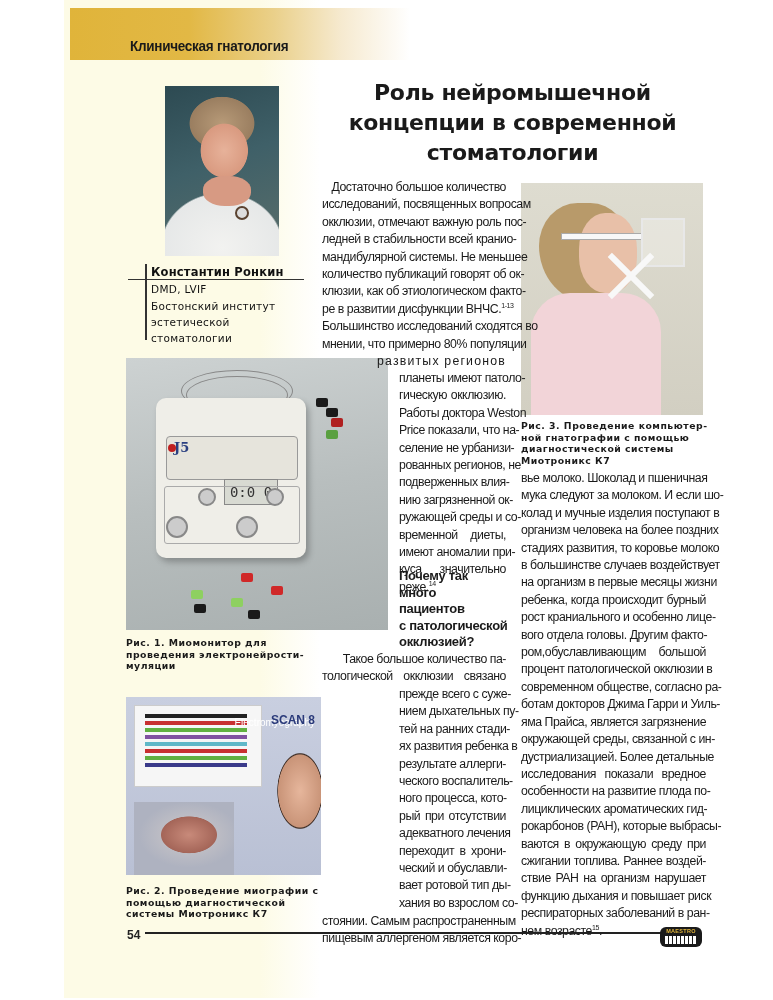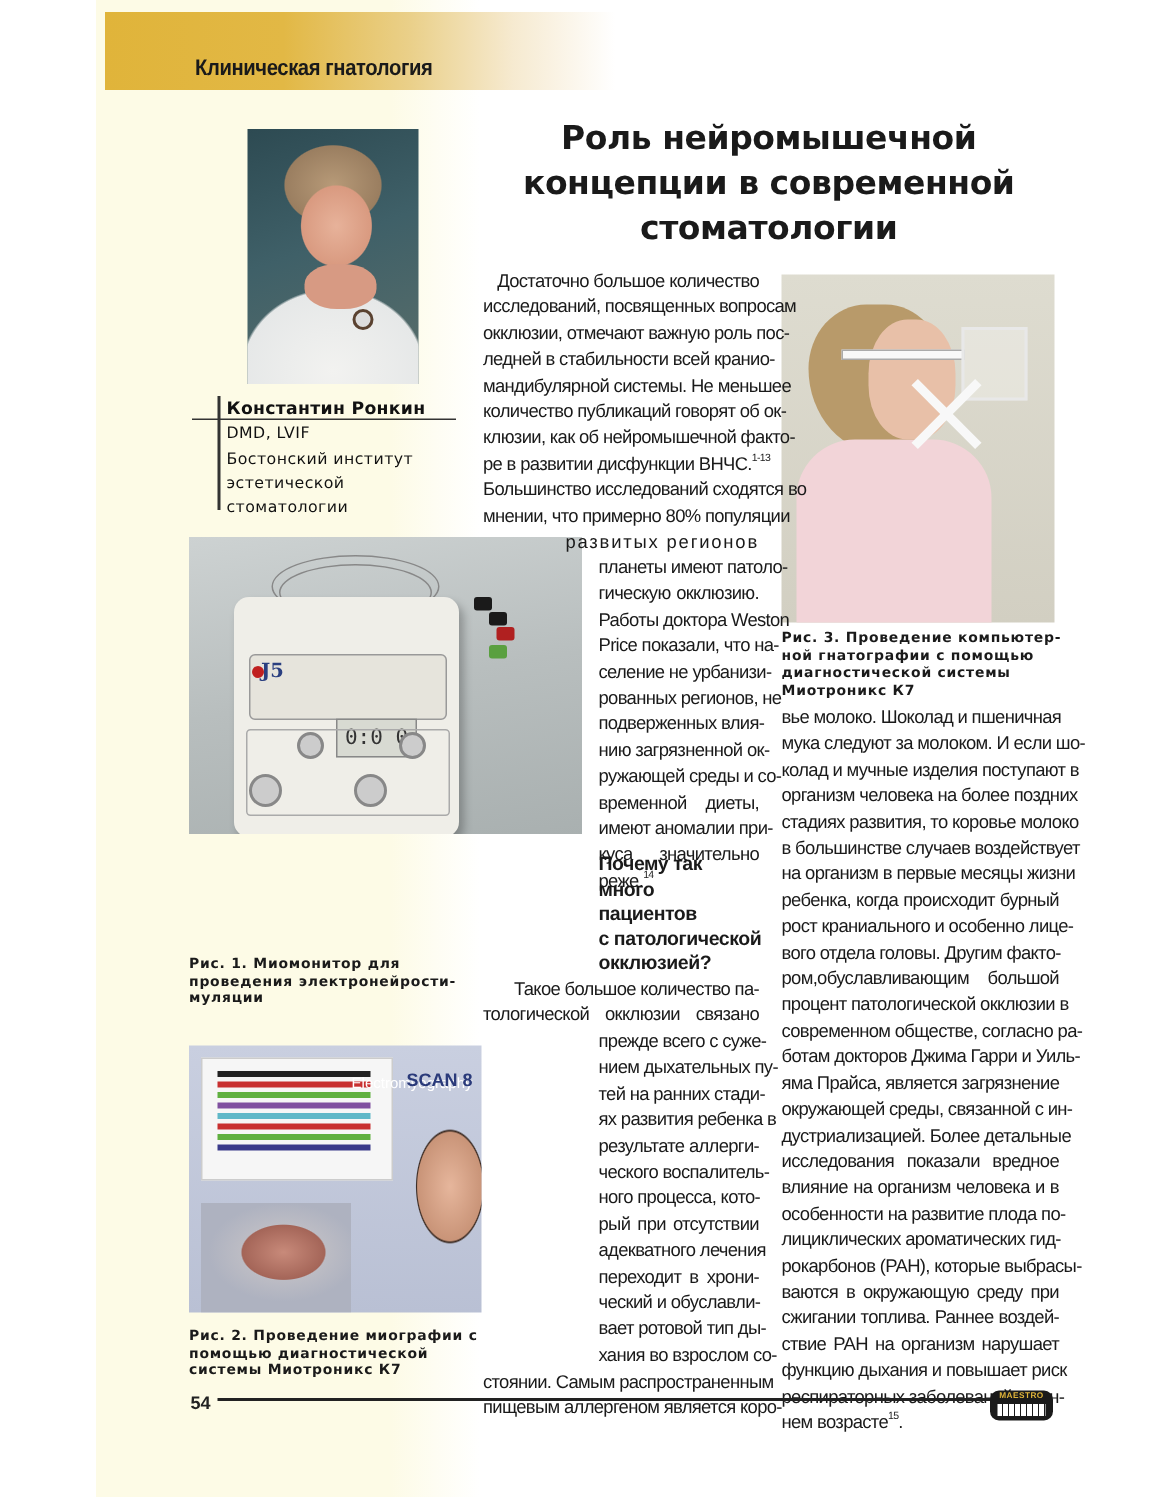--- a/index.html
+++ b/index.html
@@ -20,21 +20,21 @@
                 radial-gradient(ellipse 40% 22% at 50% 22%, #b79a78 0%, #9a7e60 70%, transparent 72%),
                 radial-gradient(ellipse 75% 45% at 50% 95%, #f2f2f0 0%, #e6e8e8 70%, transparent 72%),
                 linear-gradient(160deg, #2d4a52 0%, #3f6068 45%, #5a6e6a 100%); }
   .author-photo .hands { position: absolute; left: 38px; top: 90px; width: 48px; height: 30px; border-radius: 45%; background: #d79a83; }
   .author-photo .watch { position: absolute; left: 70px; top: 120px; width: 10px; height: 10px; border-radius: 50%; background: #ddd; border: 2px solid #5a4230; }
   .author-vline { position: absolute; left: 145px; top: 264px; width: 2px; height: 76px; background: #333; }
   .author-hline { position: absolute; left: 128px; top: 279px; width: 176px; height: 1px; background: #333; }
   .author-name { position: absolute; left: 151px; top: 265px; font-family: "DejaVu Sans", sans-serif; font-weight: bold; font-size: 11.5px; color: #111; letter-spacing: 0.2px; }
   .author-line { position: absolute; left: 151px; font-family: "DejaVu Sans", sans-serif; font-size: 10.5px; color: #111; letter-spacing: 0.3px; }
 
-  .fig1 { left: 126px; top: 358px; width: 262px; height: 198px; background: linear-gradient(170deg, #cdd2d2 0%, #b8bebe 50%, #a9b0b0 100%); }
+  .fig1 { left: 126px; top: 358px; width: 262px; height: 272px; background: linear-gradient(170deg, #cdd2d2 0%, #b8bebe 50%, #a9b0b0 100%); }
   .fig1 .device { position: absolute; left: 30px; top: 40px; width: 150px; height: 160px; background: #efeee8; border-radius: 10px; box-shadow: 3px 4px 6px rgba(0,0,0,0.25); }
   .fig1 .panel { position: absolute; left: 40px; top: 78px; width: 130px; height: 42px; border: 1px solid #999; border-radius: 4px; background: #e6e4dc; }
   .fig1 .lcd { position: absolute; left: 98px; top: 84px; width: 52px; height: 24px; background: #d8dad2; border: 1px solid #888; font-size: 14px; text-align: center; line-height: 24px; color: #333; font-family: "DejaVu Sans Mono", monospace; margin-top: 37px; }
   .fig1 .logo { position: absolute; left: 48px; top: 82px; font-size: 13px; font-weight: bold; color: #2a3f80; font-family: "DejaVu Serif", serif; }
   .fig1 .logo-dot { position: absolute; left: 42px; top: 86px; width: 8px; height: 8px; background: #c02020; border-radius: 50%; }
   .fig1 .knob { position: absolute; width: 14px; height: 14px; border-radius: 50%; background: #ccc; border: 2px solid #888; }
   .fig1 .lower-panel { position: absolute; left: 38px; top: 128px; width: 134px; height: 56px; border: 1px solid #aaa; border-radius: 3px; }
   .fig1 .clip { position: absolute; width: 12px; height: 9px; border-radius: 2px; }
   .fig1 .wire { position: absolute; border: 1px solid #888; border-radius: 50%; }
 
@@ -167,21 +167,21 @@
   <div>Миотроникс К7</div>
 </div>
 
 <div class="col" style="left:322px;top:179px;width:184px">
   <span class="line right">Достаточно большое количество</span>
   <span class="line">исследований, посвященных вопросам</span>
   <span class="line">окклюзии, отмечают важную роль пос-</span>
   <span class="line">ледней в стабильности всей кранио-</span>
   <span class="line">мандибулярной системы. Не меньшее</span>
   <span class="line">количество публикаций говорят об ок-</span>
-  <span class="line">клюзии, как об нейромышечной факто-</span>
+  <span class="line">клюзии, как об этиологическом факто-</span>
   <span class="line last"><span>ре в развитии дисфункции ВНЧС.</span><sup>1-13</sup></span>
   <span class="line">Большинство исследований сходятся во</span>
   <span class="line">мнении, что примерно 80% популяции</span>
   <span class="line right" style="letter-spacing:1.2px">развитых регионов</span>
 </div>
 
 <div class="col" style="left:399px;top:370px;width:107px">
   <span class="line">планеты имеют патоло-</span>
   <span class="line">гическую окклюзию.</span>
   <span class="line">Работы доктора Weston</span>
@@ -243,21 +243,20 @@
   <span class="line">рост краниального и особенно лице-</span>
   <span class="line">вого отдела головы. Другим факто-</span>
   <span class="line">ром,обуславливающим большой</span>
   <span class="line">процент патологической окклюзии в</span>
   <span class="line">современном обществе, согласно ра-</span>
   <span class="line">ботам докторов Джима Гарри и Уиль-</span>
   <span class="line">яма Прайса, является загрязнение</span>
   <span class="line">окружающей среды, связанной с ин-</span>
   <span class="line">дустриализацией. Более детальные</span>
   <span class="line">исследования показали вредное</span>
-  <span class="line">влияние на организм человека и в</span>
   <span class="line">особенности на развитие плода по-</span>
   <span class="line">лициклических ароматических гид-</span>
   <span class="line">рокарбонов (PAH), которые выбрасы-</span>
   <span class="line">ваются в окружающую среду при</span>
   <span class="line">сжигании топлива. Раннее воздей-</span>
   <span class="line">ствие PAH на организм нарушает</span>
   <span class="line">функцию дыхания и повышает риск</span>
   <span class="line">респираторных заболеваний в ран-</span>
   <span class="line last"><span>нем возрасте</span><sup>15</sup><span>.</span></span>
 </div>

